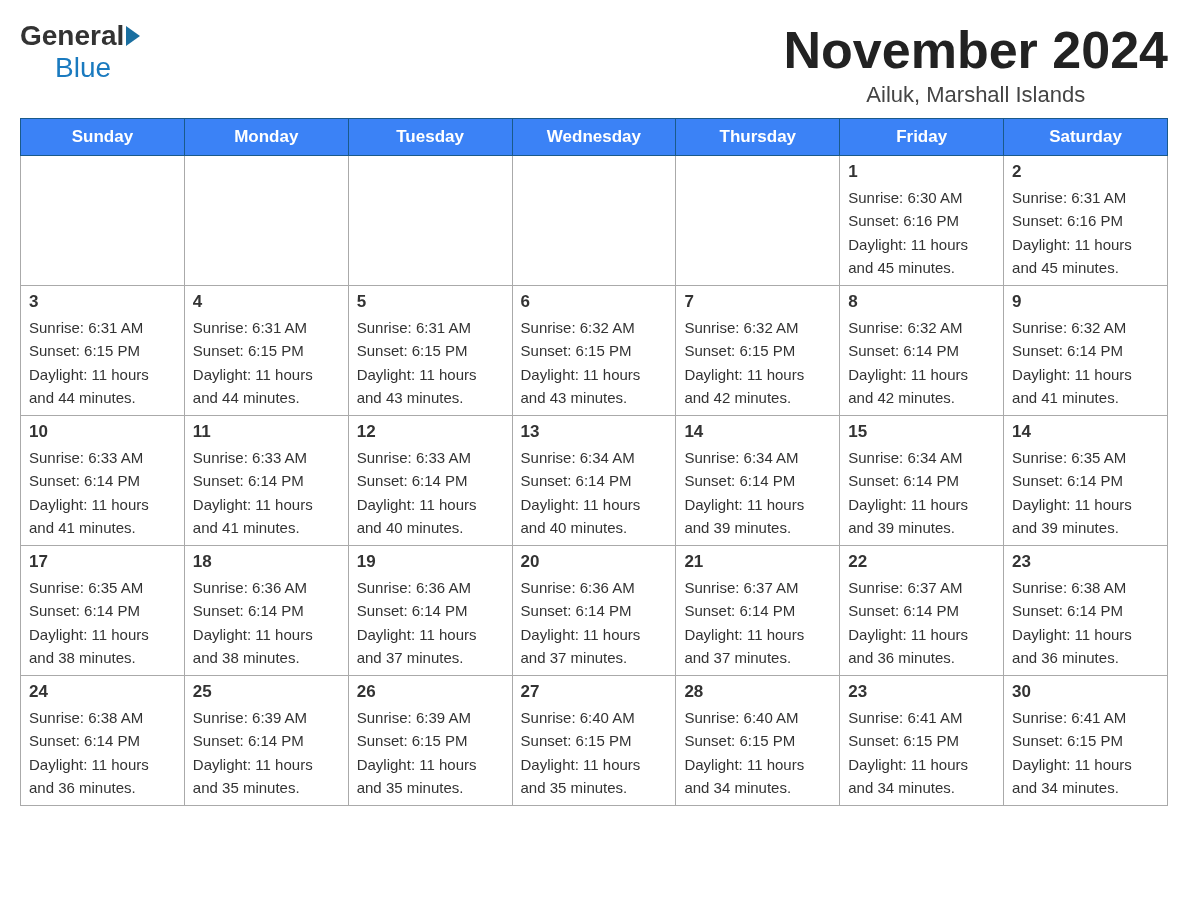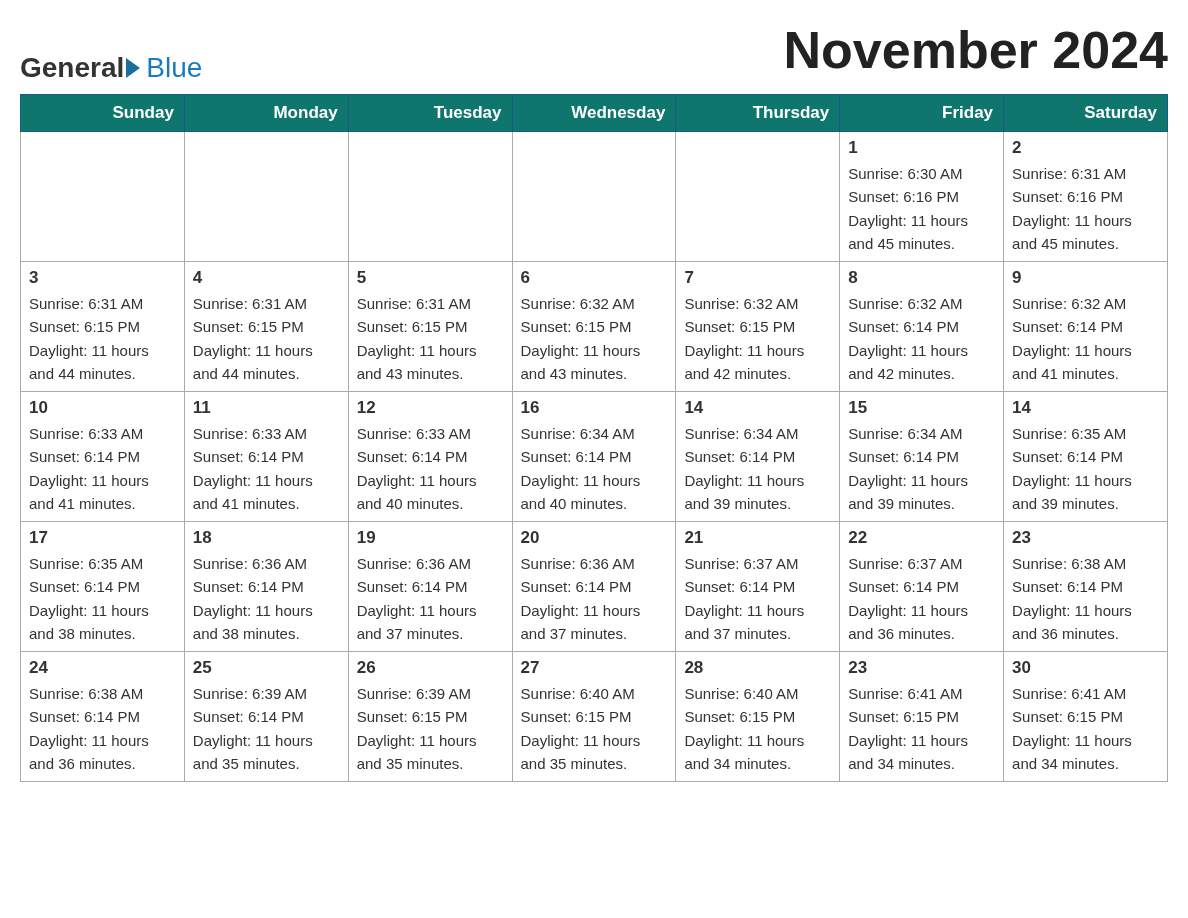--- a/index.html
+++ b/index.html
@@ -11,22 +11,22 @@
       min-height: 918px;
     }
     .header {
       display: flex;
       justify-content: space-between;
       align-items: flex-start;
       margin-bottom: 10px;
     }
     .logo {
       display: flex;
+      flex-direction: column;
       align-items: center;
-      margin-top: 32px;
     }
     .logo-text {
       display: flex;
       align-items: center;
       font-size: 28px;
       font-weight: bold;
       color: #333;
     }
     .logo-general { color: #333; }
     .logo-arrow {
@@ -55,25 +55,25 @@
       font-size: 22px;
       color: #444;
       margin-top: 2px;
     }
     .calendar {
       width: 100%;
       border-collapse: collapse;
       margin-top: 10px;
     }
     .calendar th {
-      background: #0f766e;
+      background: #3b82f6;
       color: #fff;
       padding: 8px 10px;
       font-size: 17px;
-      text-align: right;
+      text-align: center;
       border: 1px solid #1a5a8a;
     }
     .calendar td {
       vertical-align: top;
       border: 1px solid #aaa;
       padding: 6px 8px;
       width: 14.28%;
       height: 115px;
       font-size: 13px;
       color: #222;
@@ -103,20 +103,21 @@
 <div class="header">
   <div class="logo">
     <div class="logo-text">
       <span class="logo-general">General</span>
       <span class="logo-arrow"></span>
     </div>
     <span class="logo-blue">Blue</span>
   </div>
   <div class="title-section">
     <div class="month-title">November 2024</div>
+    <div class="location">Ailuk, Marshall Islands</div>
   </div>
 </div>
 
 <table class="calendar">
   <thead>
     <tr>
     <th>Sunday</th>
         <th>Monday</th>
         <th>Tuesday</th>
         <th>Wednesday</th>
@@ -214,21 +215,21 @@
 and 41 minutes.</div>
         </td>
         <td>
           <span class="day-num">12</span>
           <div class="day-info" style="white-space: pre-line;">Sunrise: 6:33 AM
 Sunset: 6:14 PM
 Daylight: 11 hours
 and 40 minutes.</div>
         </td>
         <td>
-          <span class="day-num">16</span>
+          <span class="day-num">13</span>
           <div class="day-info" style="white-space: pre-line;">Sunrise: 6:34 AM
 Sunset: 6:14 PM
 Daylight: 11 hours
 and 40 minutes.</div>
         </td>
         <td>
           <span class="day-num">14</span>
           <div class="day-info" style="white-space: pre-line;">Sunrise: 6:34 AM
 Sunset: 6:14 PM
 Daylight: 11 hours

